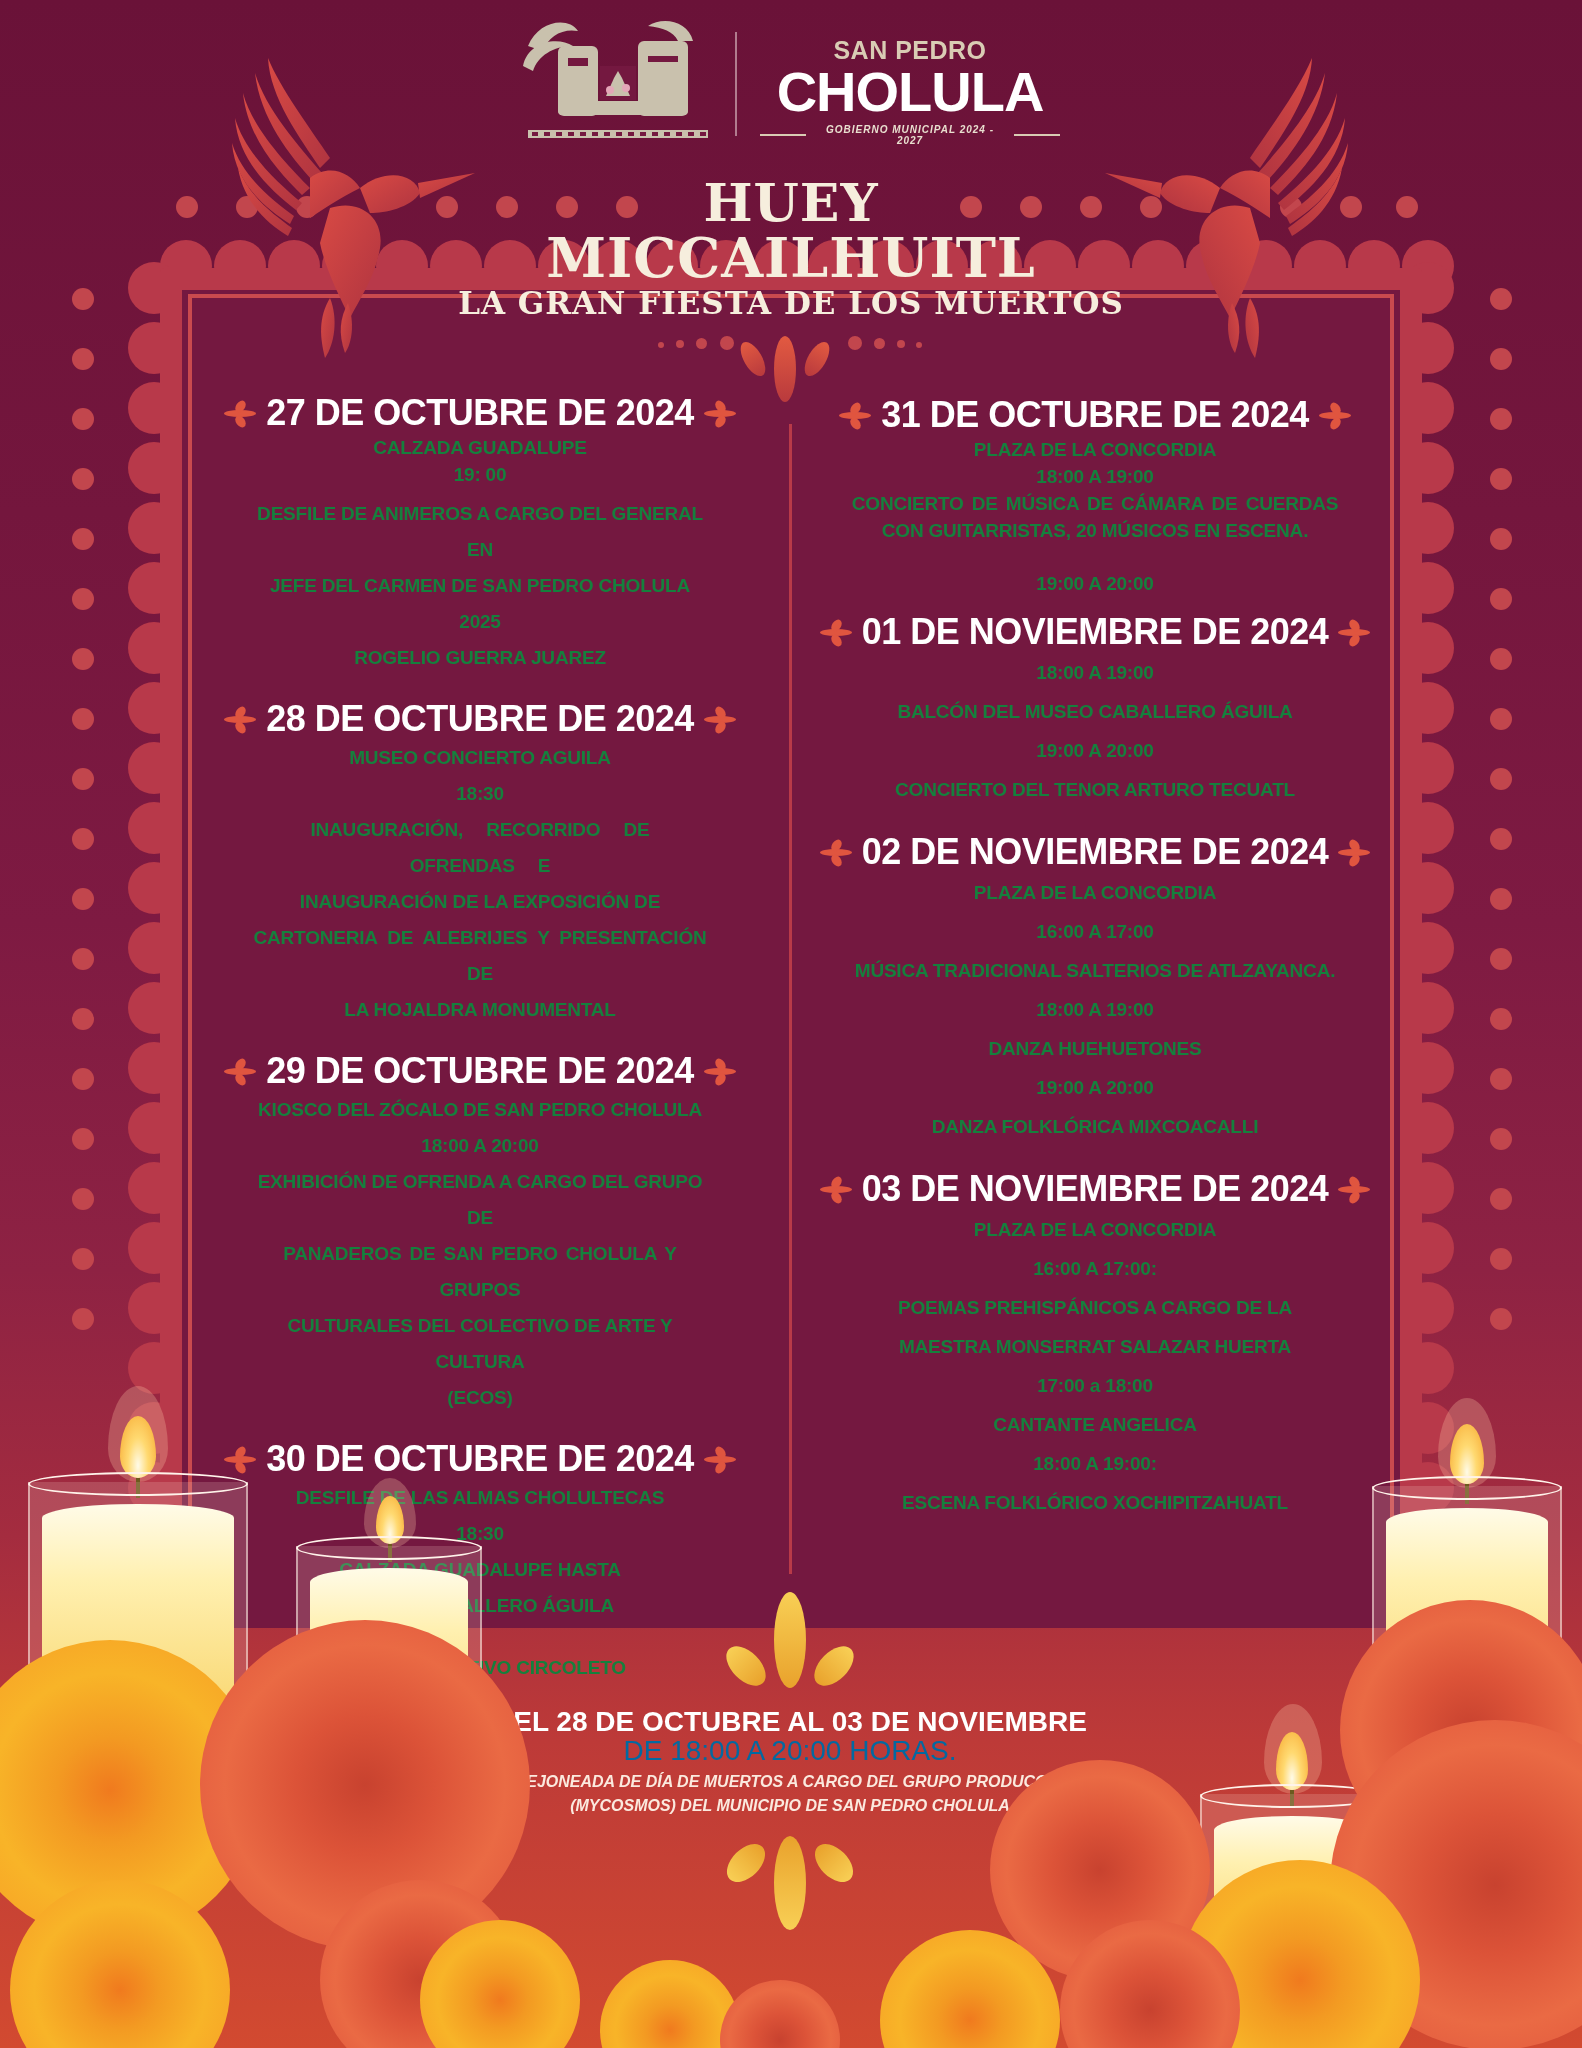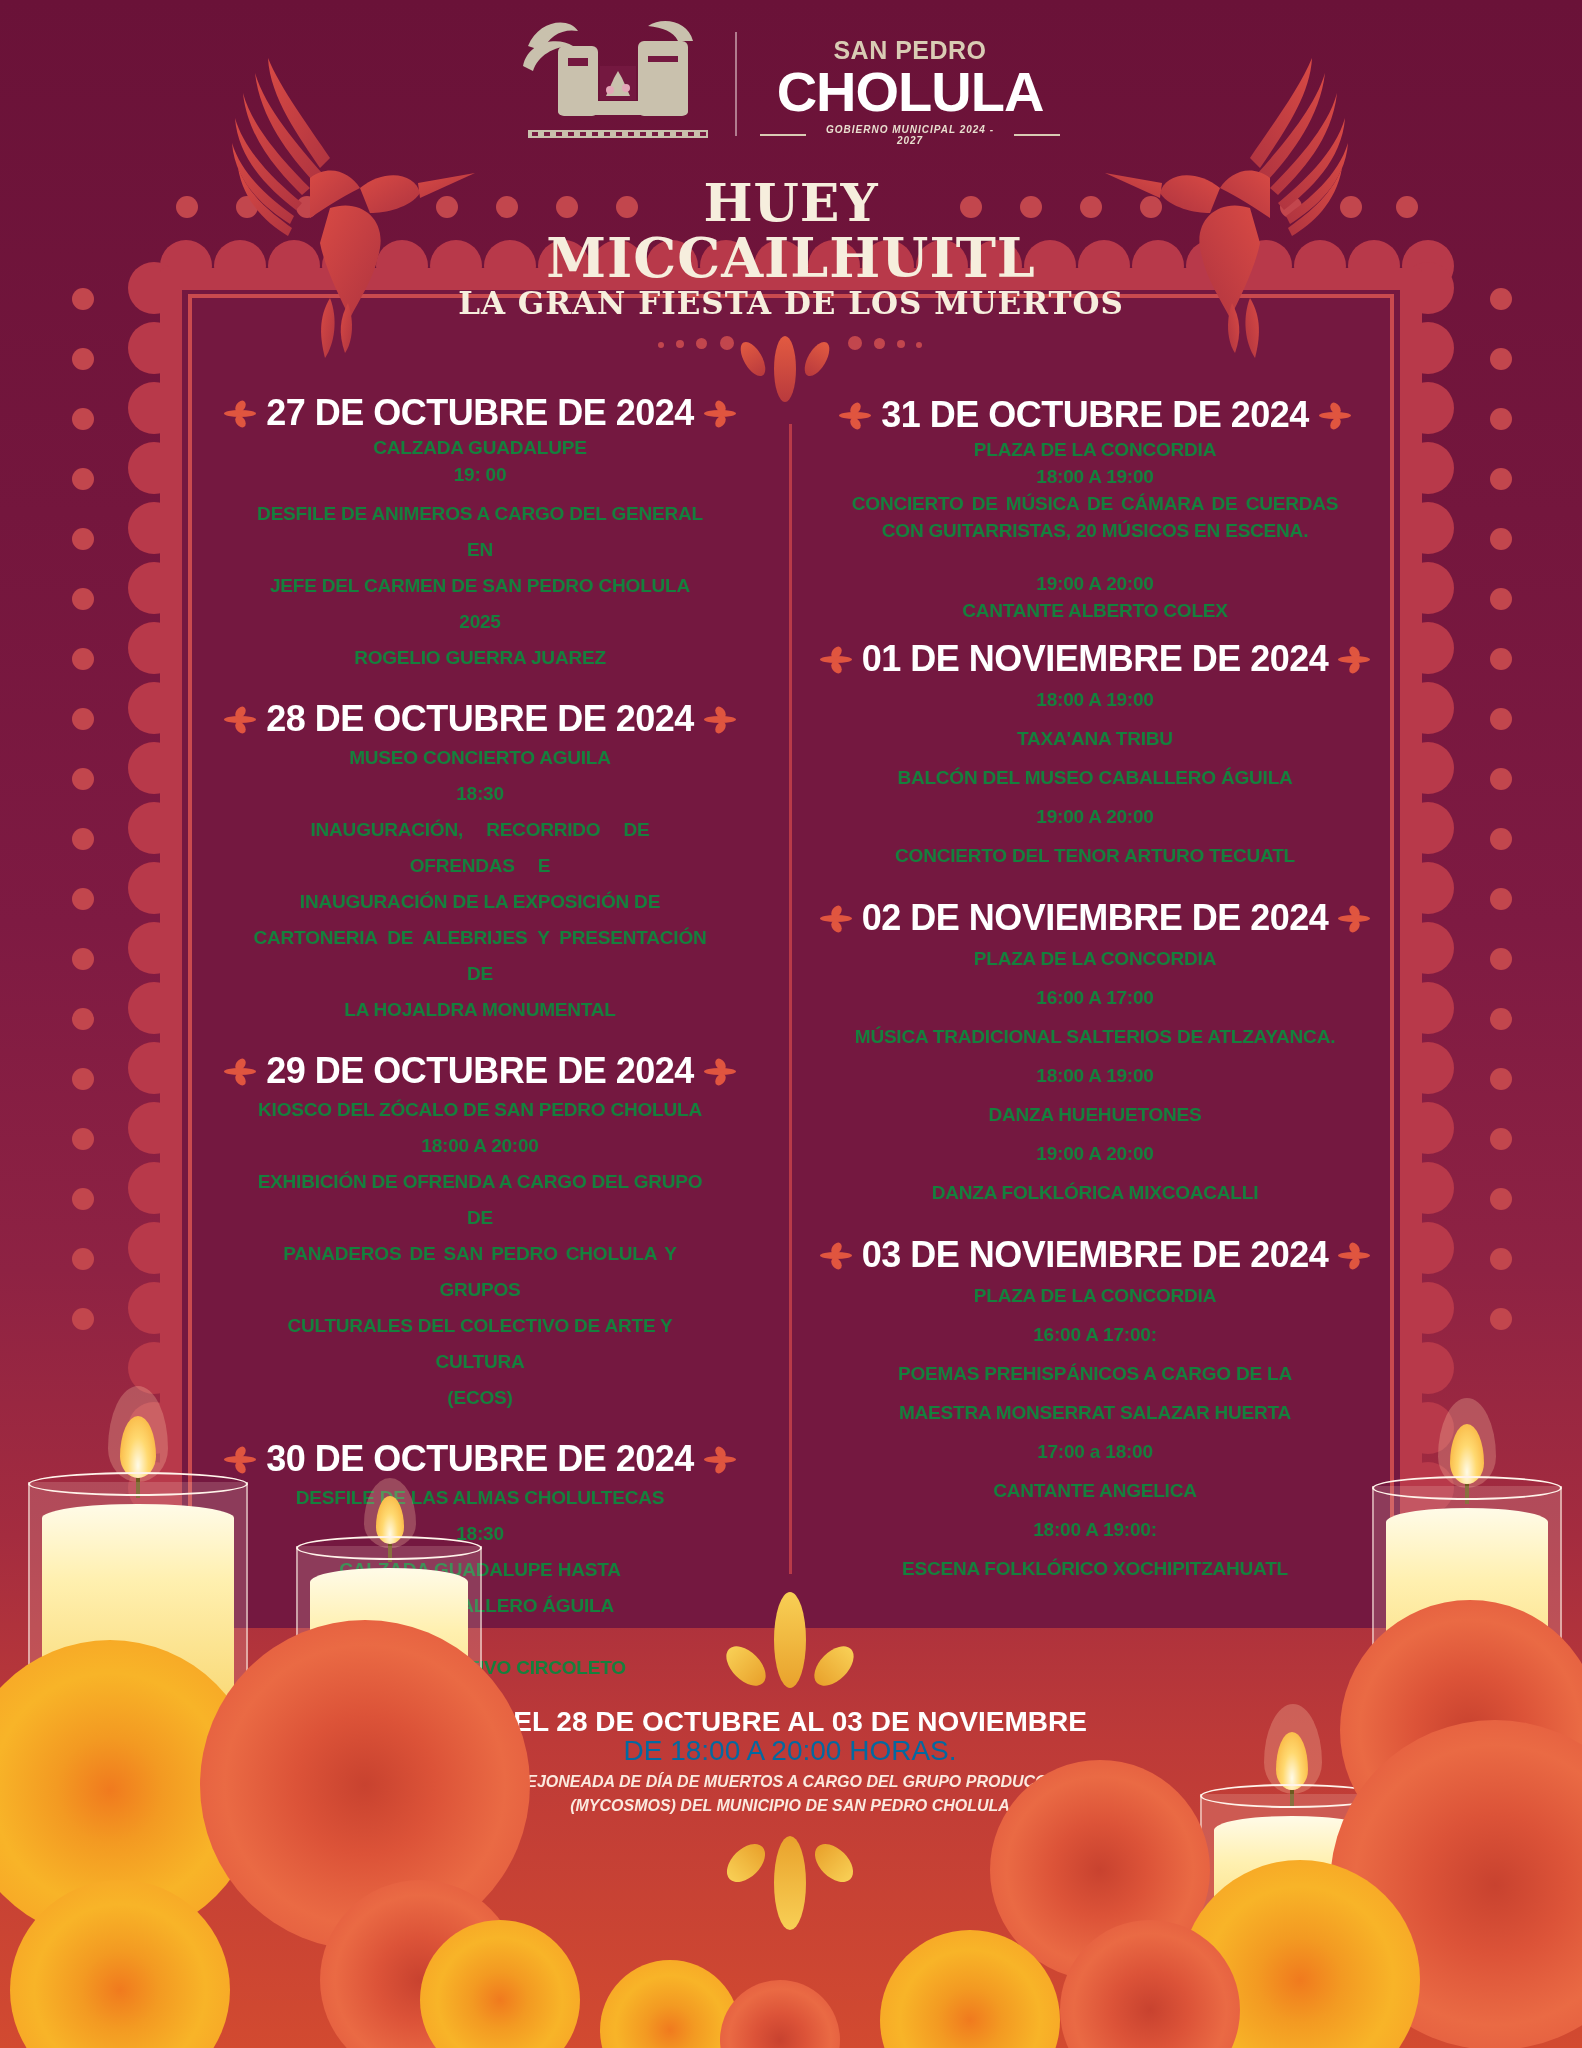--- a/index.html
+++ b/index.html
@@ -436,39 +436,37 @@
           <i class="u"></i>
           <i class="d"></i>
         </span>
       </div>
     <div class="line tight">PLAZA DE LA CONCORDIA</div>
     <div class="line tight">18:00 A 19:00</div>
     <div class="line tight" style="word-spacing:3px">CONCIERTO DE MÚSICA DE CÁMARA DE CUERDAS</div>
     <div class="line tight">CON GUITARRISTAS, 20 MÚSICOS EN ESCENA.</div>
     <div class="gap"></div>
     <div class="line tight">19:00 A 20:00</div>
-    <div class="line tight">CANTANTE ALBERTO COLEX</div>
   </div>
 
   <div class="day">
     <div class="day-head">
         <span class="sprig l">
           <i class="c"></i>
           <i class="u"></i>
           <i class="d"></i>
         </span>
         <span class="day-date">01 DE NOVIEMBRE DE 2024</span>
         <span class="sprig r">
           <i class="c"></i>
           <i class="u"></i>
           <i class="d"></i>
         </span>
       </div>
     <div class="line" style="line-height:39px">18:00 A 19:00</div>
-    <div class="line" style="line-height:39px">TAXA'ANA TRIBU</div>
     <div class="line" style="line-height:39px">BALCÓN DEL MUSEO CABALLERO ÁGUILA</div>
     <div class="line" style="line-height:39px">19:00 A 20:00</div>
     <div class="line" style="line-height:39px">CONCIERTO DEL TENOR ARTURO TECUATL</div>
   </div>
 
   <div class="day">
     <div class="day-head">
         <span class="sprig l">
           <i class="c"></i>
           <i class="u"></i>

